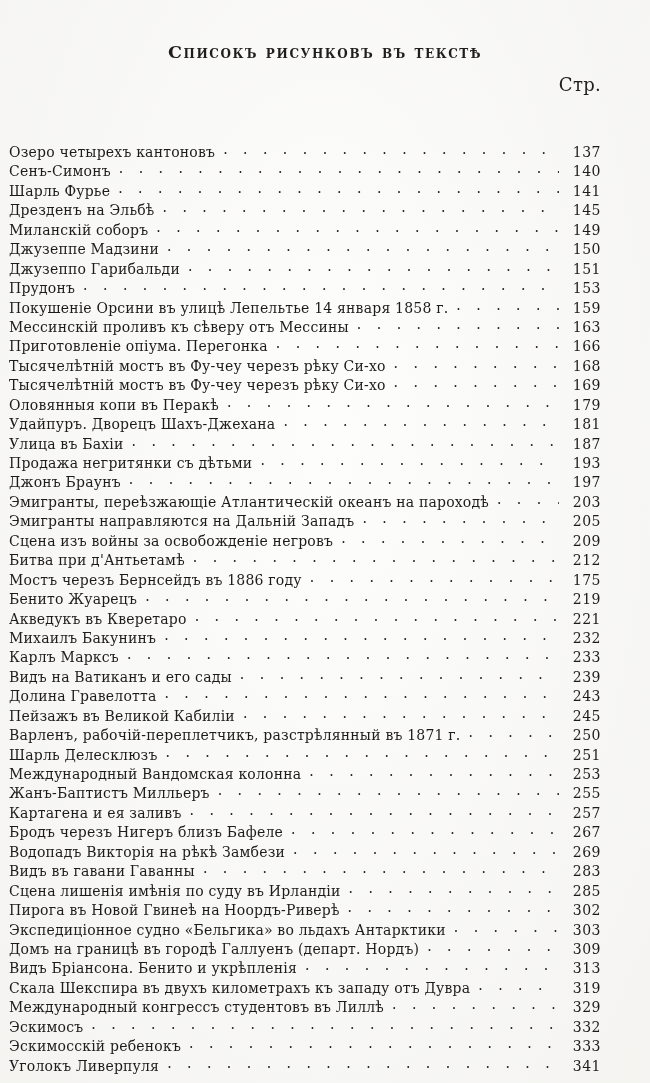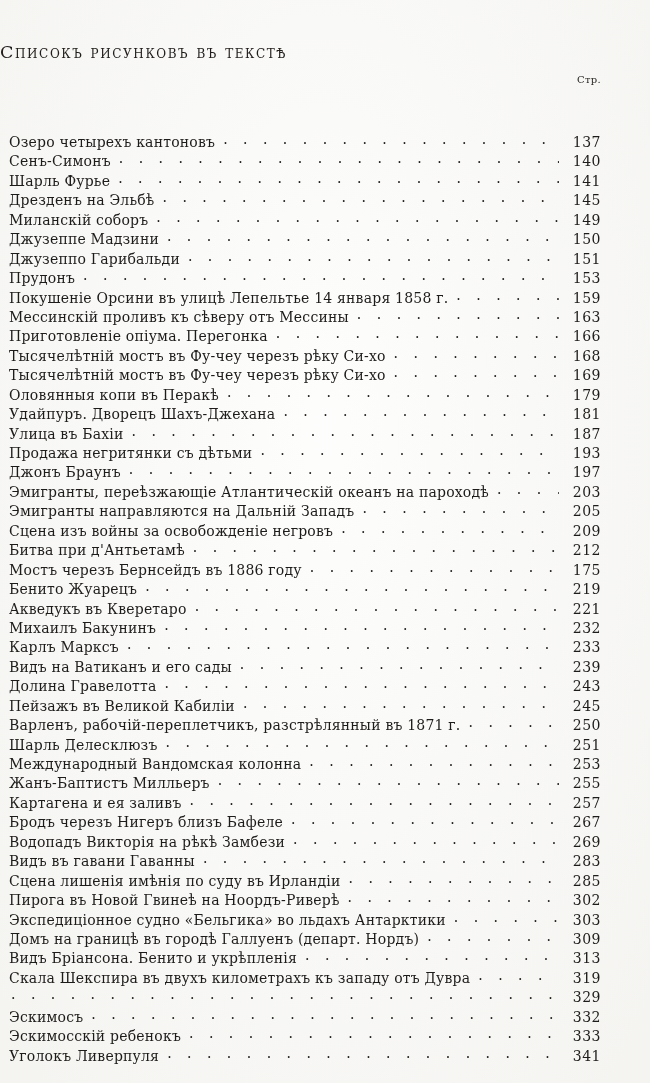--- a/index.html
+++ b/index.html
@@ -16,34 +16,34 @@
   }
   .page {
     width: 650px;
     height: 1083px;
     padding: 42px 0 0 0;
     background:
       radial-gradient(ellipse at 50% 40%, rgba(255,255,255,0.6), rgba(225,223,218,0.25) 95%),
       #fbfbf9;
   }
   .page-title {
-    text-align: left;
+    text-align: center;
     font-variant: small-caps;
     font-size: 17.5px;
     letter-spacing: 1.6px;
     color: #201d1a;
-    font-weight: 400;
+    font-weight: 700;
   }
   .list-wrap {
     padding: 0 49px 0 9px;
     margin-top: 12px;
   }
   .col-header {
     text-align: right;
-    font-size: 10px;
+    font-size: 18px;
     letter-spacing: 0.3px;
     margin-bottom: 2px;
     color: #201d1a;
   }
   .toc-list { width: 100%; margin-top: 48px; }
   .row {
     display: flex;
     align-items: baseline;
     height: 19.45px;
     font-size: 14px;
@@ -345,20 +345,21 @@
     <span class="entry-page">313</span>
   </div>
 
   <div class="row">
     <span class="entry-title">Скала Шекспира въ двухъ километрахъ къ западу отъ Дувра</span>
     <span class="dots"></span>
     <span class="entry-page">319</span>
   </div>
 
   <div class="row">
+    <span class="entry-title">Международный конгрессъ студентовъ въ Лиллѣ</span>
     <span class="dots"></span>
     <span class="entry-page">329</span>
   </div>
 
   <div class="row">
     <span class="entry-title">Эскимосъ</span>
     <span class="dots"></span>
     <span class="entry-page">332</span>
   </div>
 

